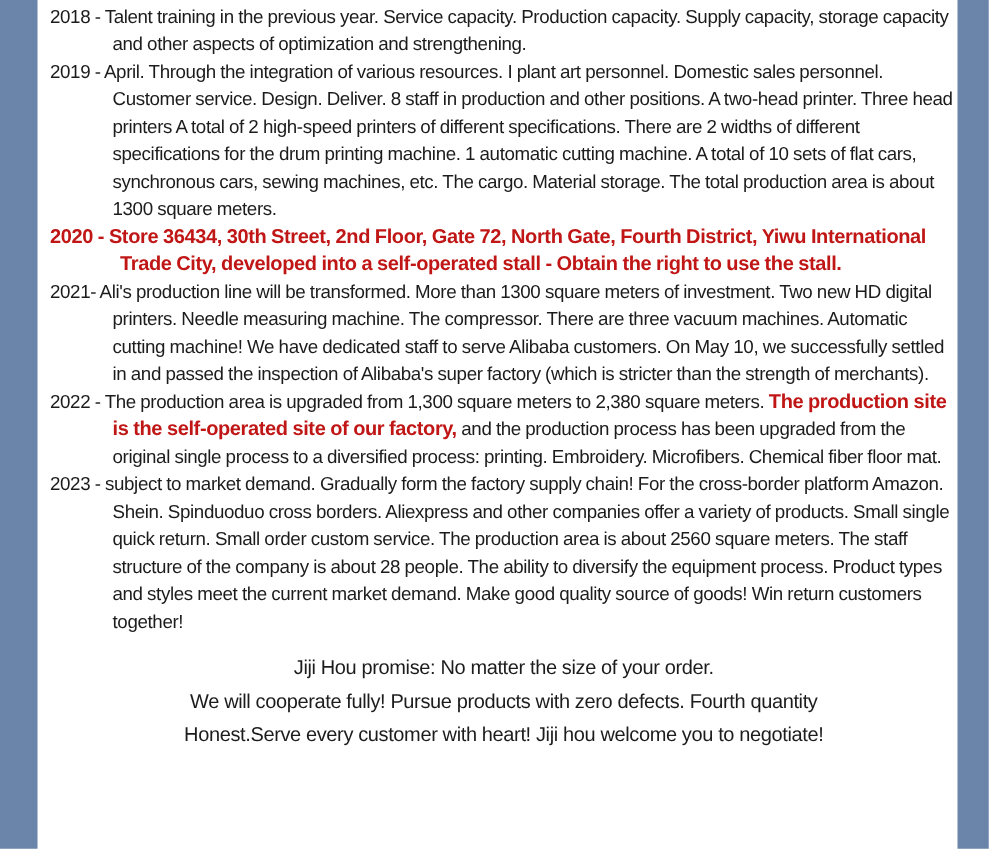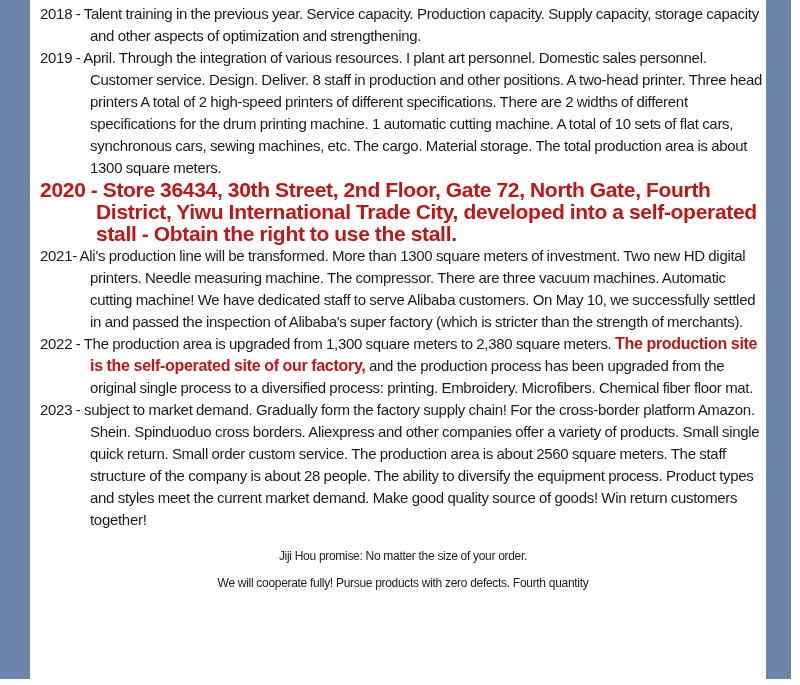--- a/index.html
+++ b/index.html
@@ -25,34 +25,34 @@
     font-size:15px;
     line-height:22px;
     letter-spacing:-0.3px;
     padding-left:50px;
     text-indent:-50px;
     word-spacing:-0.3px;
   }
   .entry.red-bold {
     color:var(--red, #c01616);
     font-weight:bold;
-    font-size:21px;
+    font-size:16px;
     line-height:22px;
     padding-left:56px;
     text-indent:-56px;
   }
   .seg-red {
     color:var(--red, #c01616);
     font-weight:bold;
     font-size:16px;
   }
   .promise {
     margin-top:12px;
     text-align:center;
-    font-size:12px;
+    font-size:16px;
     line-height:27px;
     letter-spacing:-0.3px;
   }
   .promise p { margin:0; }
 </style>
 </head>
 <body>
 
 <div class="page">
   <div class="bar bar-left" style="background: rgb(107, 132, 169);"></div>
@@ -63,15 +63,16 @@
         <p class="entry"><span>2018 - </span><span>Talent training in the previous year. Service capacity. Production capacity. Supply capacity, storage capacity and other aspects of optimization and strengthening.</span></p>
         <p class="entry"><span>2019 - </span><span>April. Through the integration of various resources. I plant art personnel. Domestic sales personnel. Customer service. Design. Deliver. 8 staff in production and other positions. A two-head printer. Three head printers A total of 2 high-speed printers of different specifications. There are 2 widths of different specifications for the drum printing machine. 1 automatic cutting machine. A total of 10 sets of flat cars, synchronous cars, sewing machines, etc. The cargo. Material storage. The total production area is about 1300 square meters.</span></p>
         <p class="entry red-bold"><span>2020 - </span><span>Store 36434, 30th Street, 2nd Floor, Gate 72, North Gate, Fourth District, Yiwu International Trade City, developed into a self-operated stall - Obtain the right to use the stall.</span></p>
         <p class="entry"><span>2021- </span><span>Ali's production line will be transformed. More than 1300 square meters of investment. Two new HD digital printers. Needle measuring machine. The compressor. There are three vacuum machines. Automatic cutting machine! We have dedicated staff to serve Alibaba customers. On May 10, we successfully settled in and passed the inspection of Alibaba's super factory (which is stricter than the strength of merchants).</span></p>
         <p class="entry"><span>2022 - </span><span>The production area is upgraded from 1,300 square meters to 2,380 square meters. </span><span class="seg-red">The production site is the self-operated site of our factory,</span><span> and the production process has been upgraded from the original single process to a diversified process: printing. Embroidery. Microfibers. Chemical fiber floor mat.</span></p>
         <p class="entry"><span>2023 - </span><span>subject to market demand. Gradually form the factory supply chain! For the cross-border platform Amazon. Shein. Spinduoduo cross borders. Aliexpress and other companies offer a variety of products. Small single quick return. Small order custom service. The production area is about 2560 square meters. The staff structure of the company is about 28 people. The ability to diversify the equipment process. Product types and styles meet the current market demand. Make good quality source of goods! Win return customers together!</span></p>
       </div>
     <div id="promise" class="promise">
         <p>Jiji Hou promise: No matter the size of your order.</p>
         <p>We will cooperate fully! Pursue products with zero defects. Fourth quantity</p>
+        <p>Honest.Serve every customer with heart! Jiji hou welcome you to negotiate!</p>
       </div>
   </div>
 </div>
 
 </body></html>

